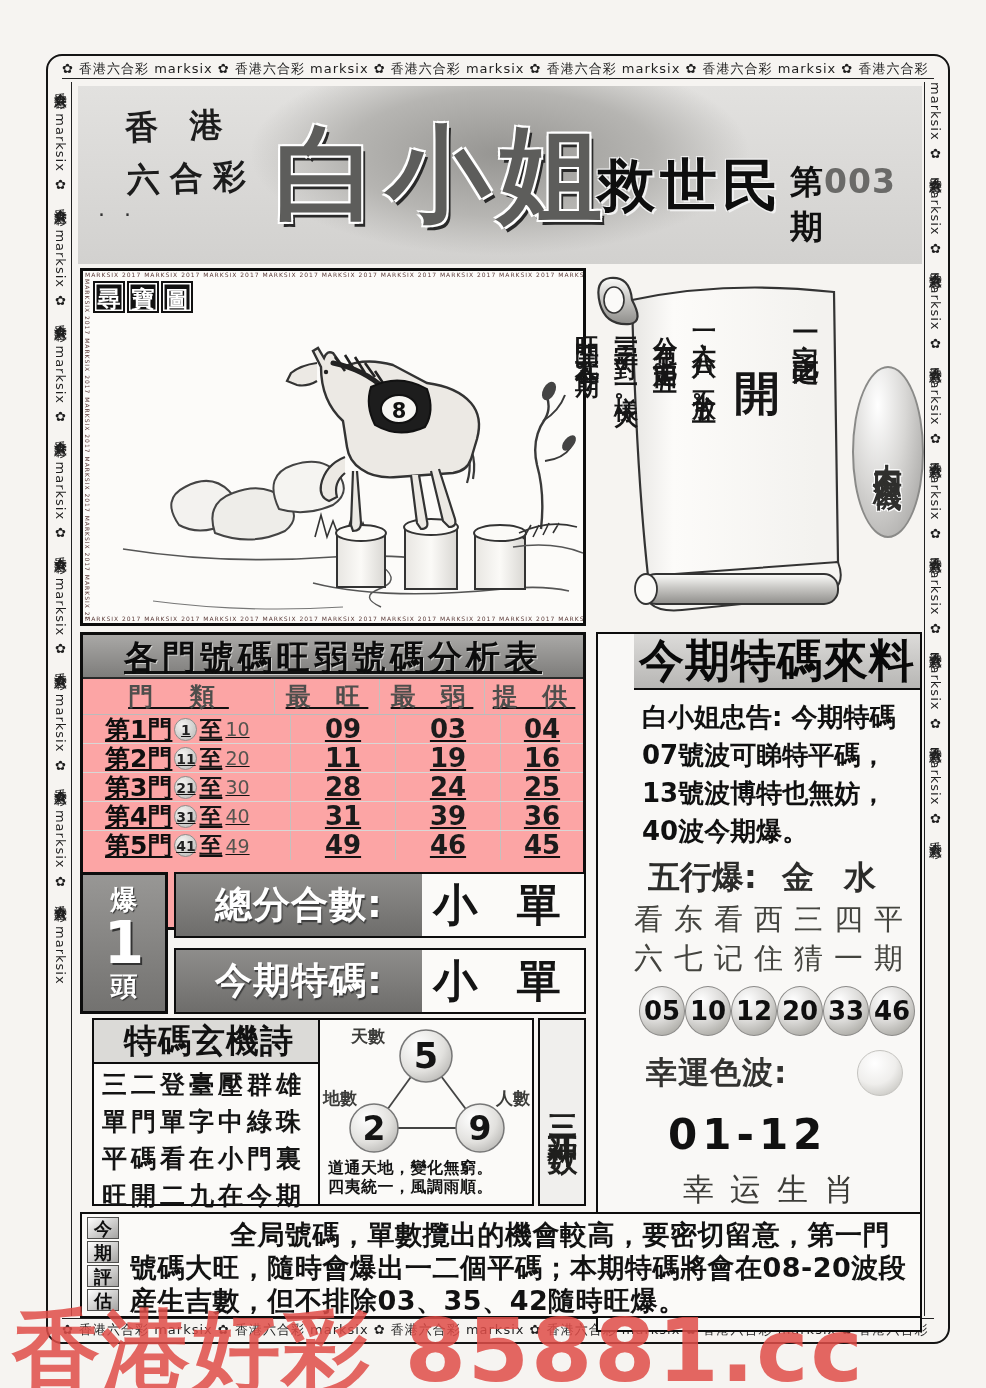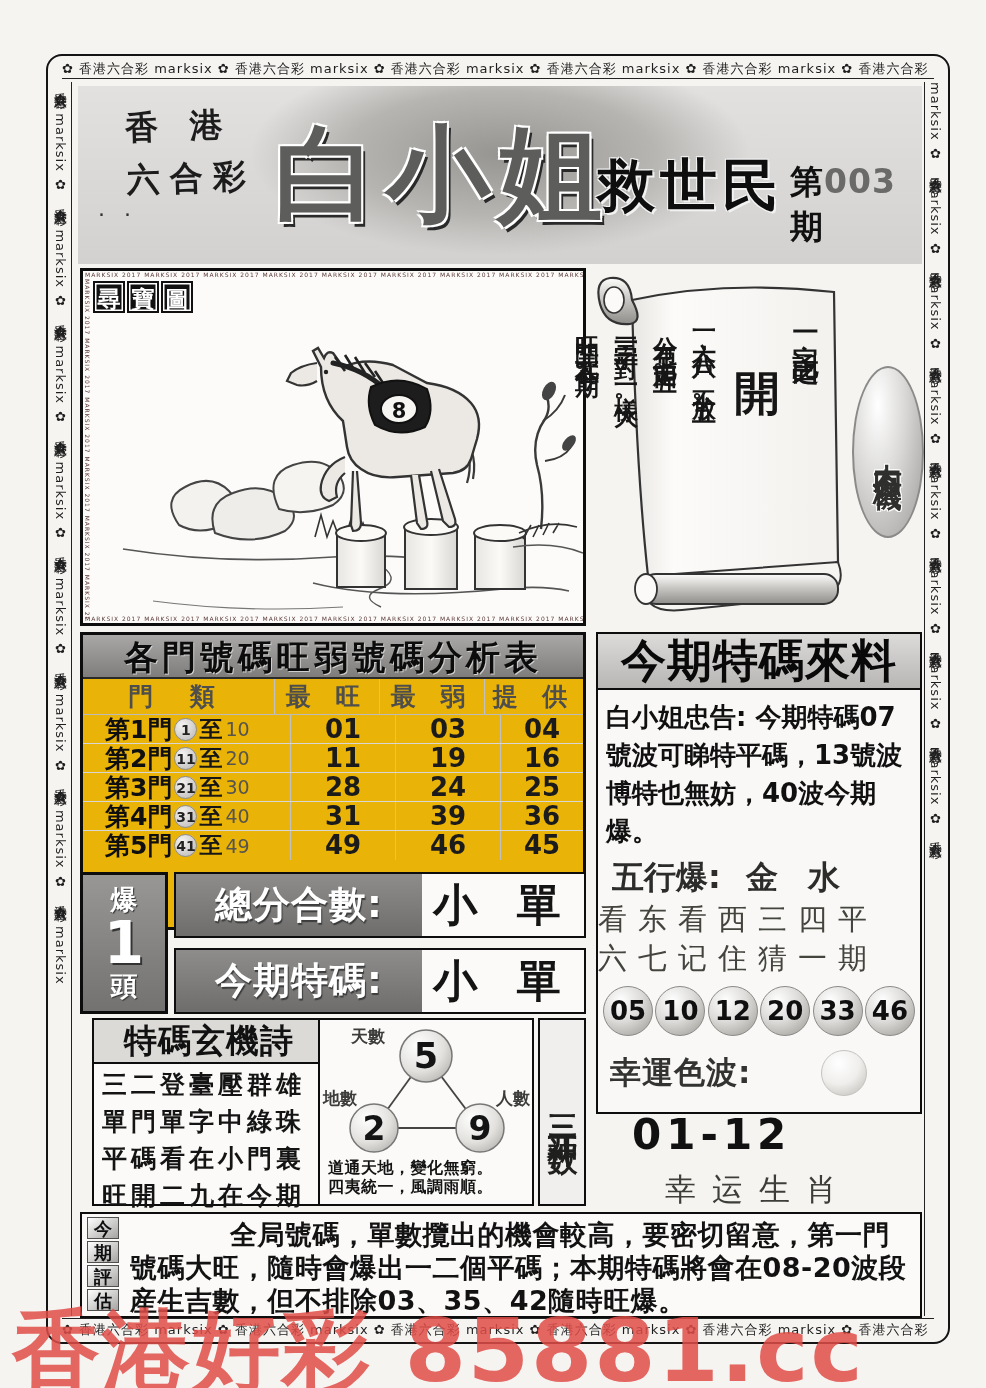--- a/index.html
+++ b/index.html
@@ -43,21 +43,21 @@
   .scroll-text .col { margin-left:7px; font-size:24px; font-weight:bold; letter-spacing:6px; }
   .scroll-text .col1 { font-size:26px; }
   .scroll-text .bigchar { display:block; font-size:46px; font-weight:900; margin-top:18px; letter-spacing:0; }
   .badge { position:absolute; left:852px; top:366px; width:72px; height:172px; border-radius:50% / 50%;
     background: radial-gradient(ellipse at 35% 22%, #ffffff 0%, #d8d7d5 45%, #9d9c9a 100%);
     border:2px solid #8a8a88; display:flex; align-items:center; justify-content:center; }
   .badge span { writing-mode:vertical-rl; text-orientation:upright; font-size:29px; font-weight:900; letter-spacing:6px; color:#2f2f2d;
     text-shadow:-1px -1px 0 #fff,1px -1px 0 #fff,-1px 1px 0 #fff,1px 1px 0 #fff; }
 
   
-  .atable { position:absolute; left:80px; top:632px; width:506px; height:298px; border:3px solid #0d0d0d; background:#eab308; }
+  .atable { position:absolute; left:80px; top:632px; width:506px; height:298px; border:3px solid #0d0d0d; background:#fca5a5;text-decoration:underline; }
   .atable .ttl { height:44px; line-height:44px; text-align:center; font-size:34px; font-weight:900; letter-spacing:4px; color:#0c0c0c;
     background:linear-gradient(#a9a8a6,#7e7d7b); text-shadow:1px 1px 0 #cfcfcd; border-bottom:2px solid #2a2a2a; }
   .atable .hrow { display:flex; height:36px; align-items:flex-end; color:#4e4e4c; font-weight:900; font-size:25px; border-bottom:1px solid #bbb; }
   .atable .row { display:flex; height:29px; align-items:center; font-size:26px; border-bottom:1px solid #d8d7d5;padding-left:16px; }
   .atable .row:last-child { border-bottom:none; }
   .c-gate { width:192px; padding-left:6px; display:flex; align-items:center; border-right:1px solid #c2c1bf; height:100%; }
   .c-best,.c-weak { width:105px; text-align:center; border-right:1px solid #c2c1bf; height:100%; line-height:29px; }
   .c-offer { flex:1; text-align:center; height:100%; line-height:29px; }
   .hrow .c-gate { justify-content:center; letter-spacing:14px; padding-left:0; }
   .hrow .c-best,.hrow .c-weak,.hrow .c-offer { letter-spacing:8px; line-height:36px; }
@@ -86,21 +86,21 @@
 
   
   .tri { position:absolute; left:318px; top:1018px; width:216px; height:188px; border:2px solid #0d0d0d; background:#fbfaf8; }
   .tri svg { display:block; }
   .tri .cap { text-align:left; padding:0 8px; font-size:16px; font-weight:900; color:#141414; line-height:19px; letter-spacing:0.5px; }
   .sanyuan { position:absolute; left:538px; top:1018px; width:48px; height:188px; border:2px solid #0d0d0d; background:#f0efed;
     display:flex; align-items:center; justify-content:center; }
   .sanyuan span { writing-mode:vertical-rl; text-orientation:upright; font-family:"DejaVu Serif",serif; font-size:30px; font-weight:bold; letter-spacing:10px; color:#1f1f1d; }
 
   
-  .special { position:absolute; left:596px; top:632px; width:326px; height:482px; border:2px solid #0d0d0d; background:#f9f8f6; }
+  .special { position:absolute; left:596px; top:632px; width:326px; height:700px; border:2px solid #0d0d0d; background:#f9f8f6;padding-left:36px; }
   .special .ttl { height:56px; line-height:54px; text-align:center; font-size:45px; font-weight:900; letter-spacing:1px; color:#090909;
     background:linear-gradient(#dcdbd9,#b7b6b4); border-bottom:2px solid #0d0d0d; }
   .advice { margin:8px 8px 2px; font-size:26px; font-weight:900; line-height:38px; color:#101010; }
   .wuxing { margin:6px 0 0 14px; font-size:32px; font-weight:900; color:#2c2c2a; }
   .wuxing .wval { letter-spacing:30px; margin-left:14px; }
   .hand { margin-left:0; font-family:Liberation Sans, sans-serif; font-size:29px; color:#44443f; letter-spacing:11px; line-height:39px; white-space:nowrap; }
   .ballrow { display:flex; justify-content:space-between; margin:8px 5px 0; }
   .ball { width:50px; height:50px; border-radius:50%;
     background:radial-gradient(circle at 35% 28%, #ffffff 0%, #dddcda 45%, #97968f 100%);
     border:1px solid #8b8a88; display:flex; align-items:center; justify-content:center; font-size:26px; font-weight:900; color:#0f0f0f; }
@@ -261,21 +261,21 @@
     <div class="c-weak">最 弱</div>
     <div class="c-offer">提 供</div>
   </div>
   <div class="row">
     <div class="c-gate">
         <span class="gate-name">第1門</span>
         <span class="numcircle">1</span>
         <span class="gate-to">至</span>
         <span class="gate-end">10</span>
       </div>
-    <div class="c-best val">01</div>
+    <div class="c-best val">09</div>
     <div class="c-weak val">03</div>
     <div class="c-offer val">04</div>
   </div>
   <div class="row">
     <div class="c-gate">
         <span class="gate-name">第2門</span>
         <span class="numcircle">11</span>
         <span class="gate-to">至</span>
         <span class="gate-end">20</span>
       </div>

